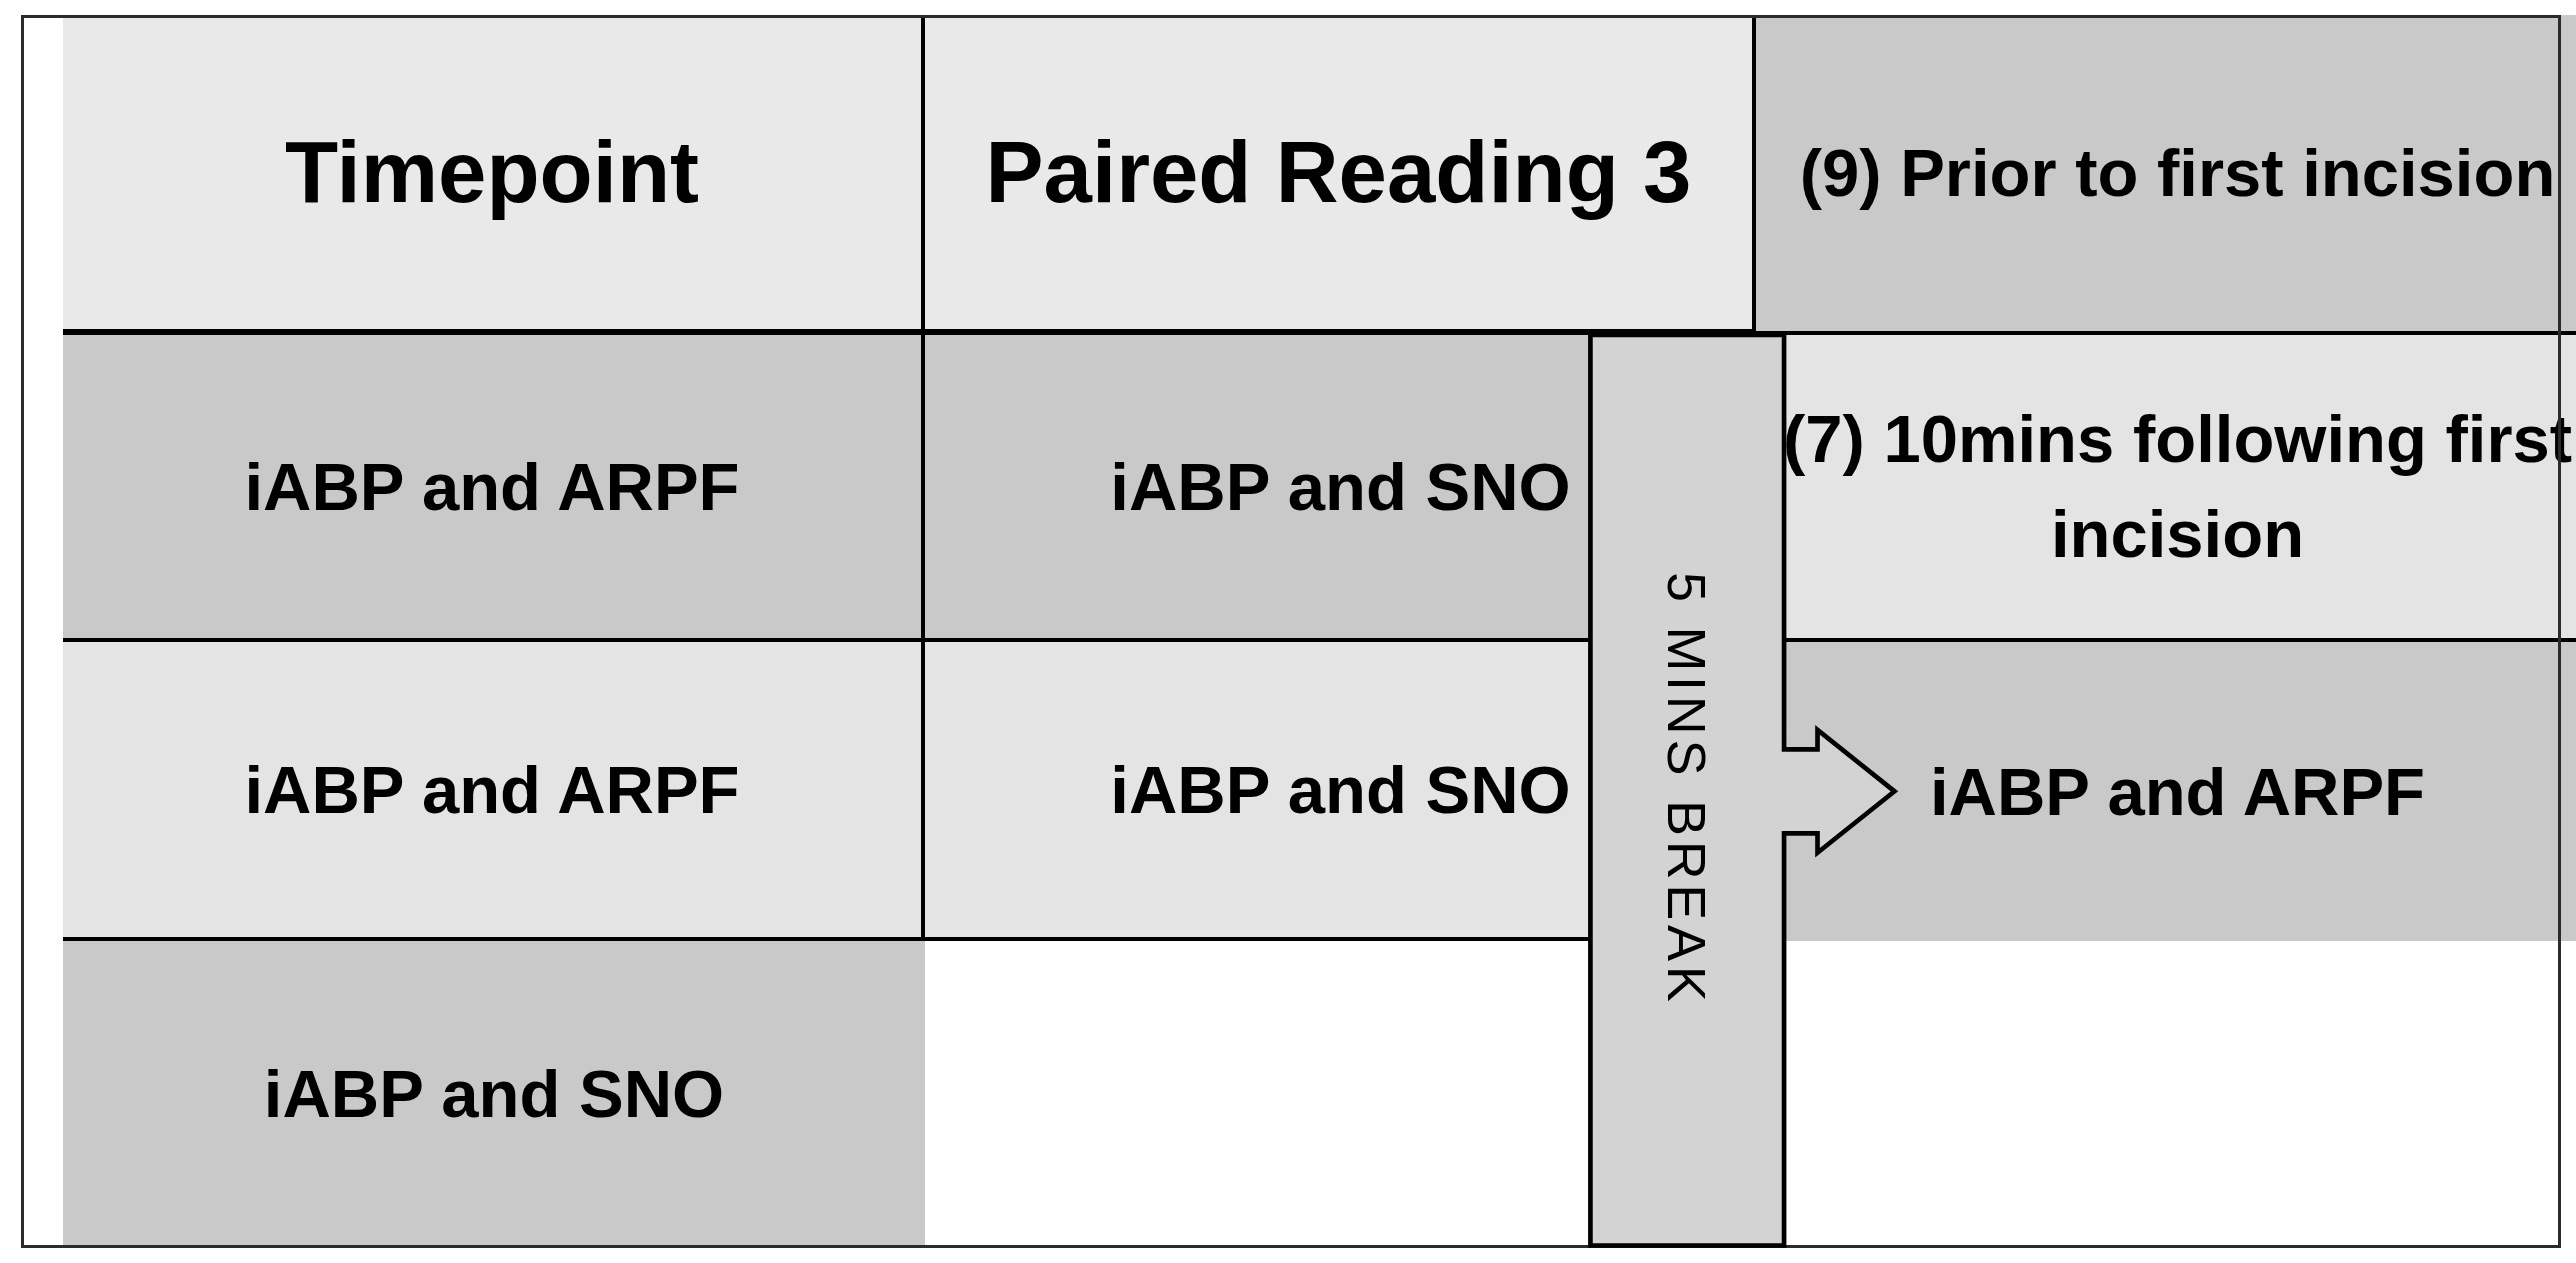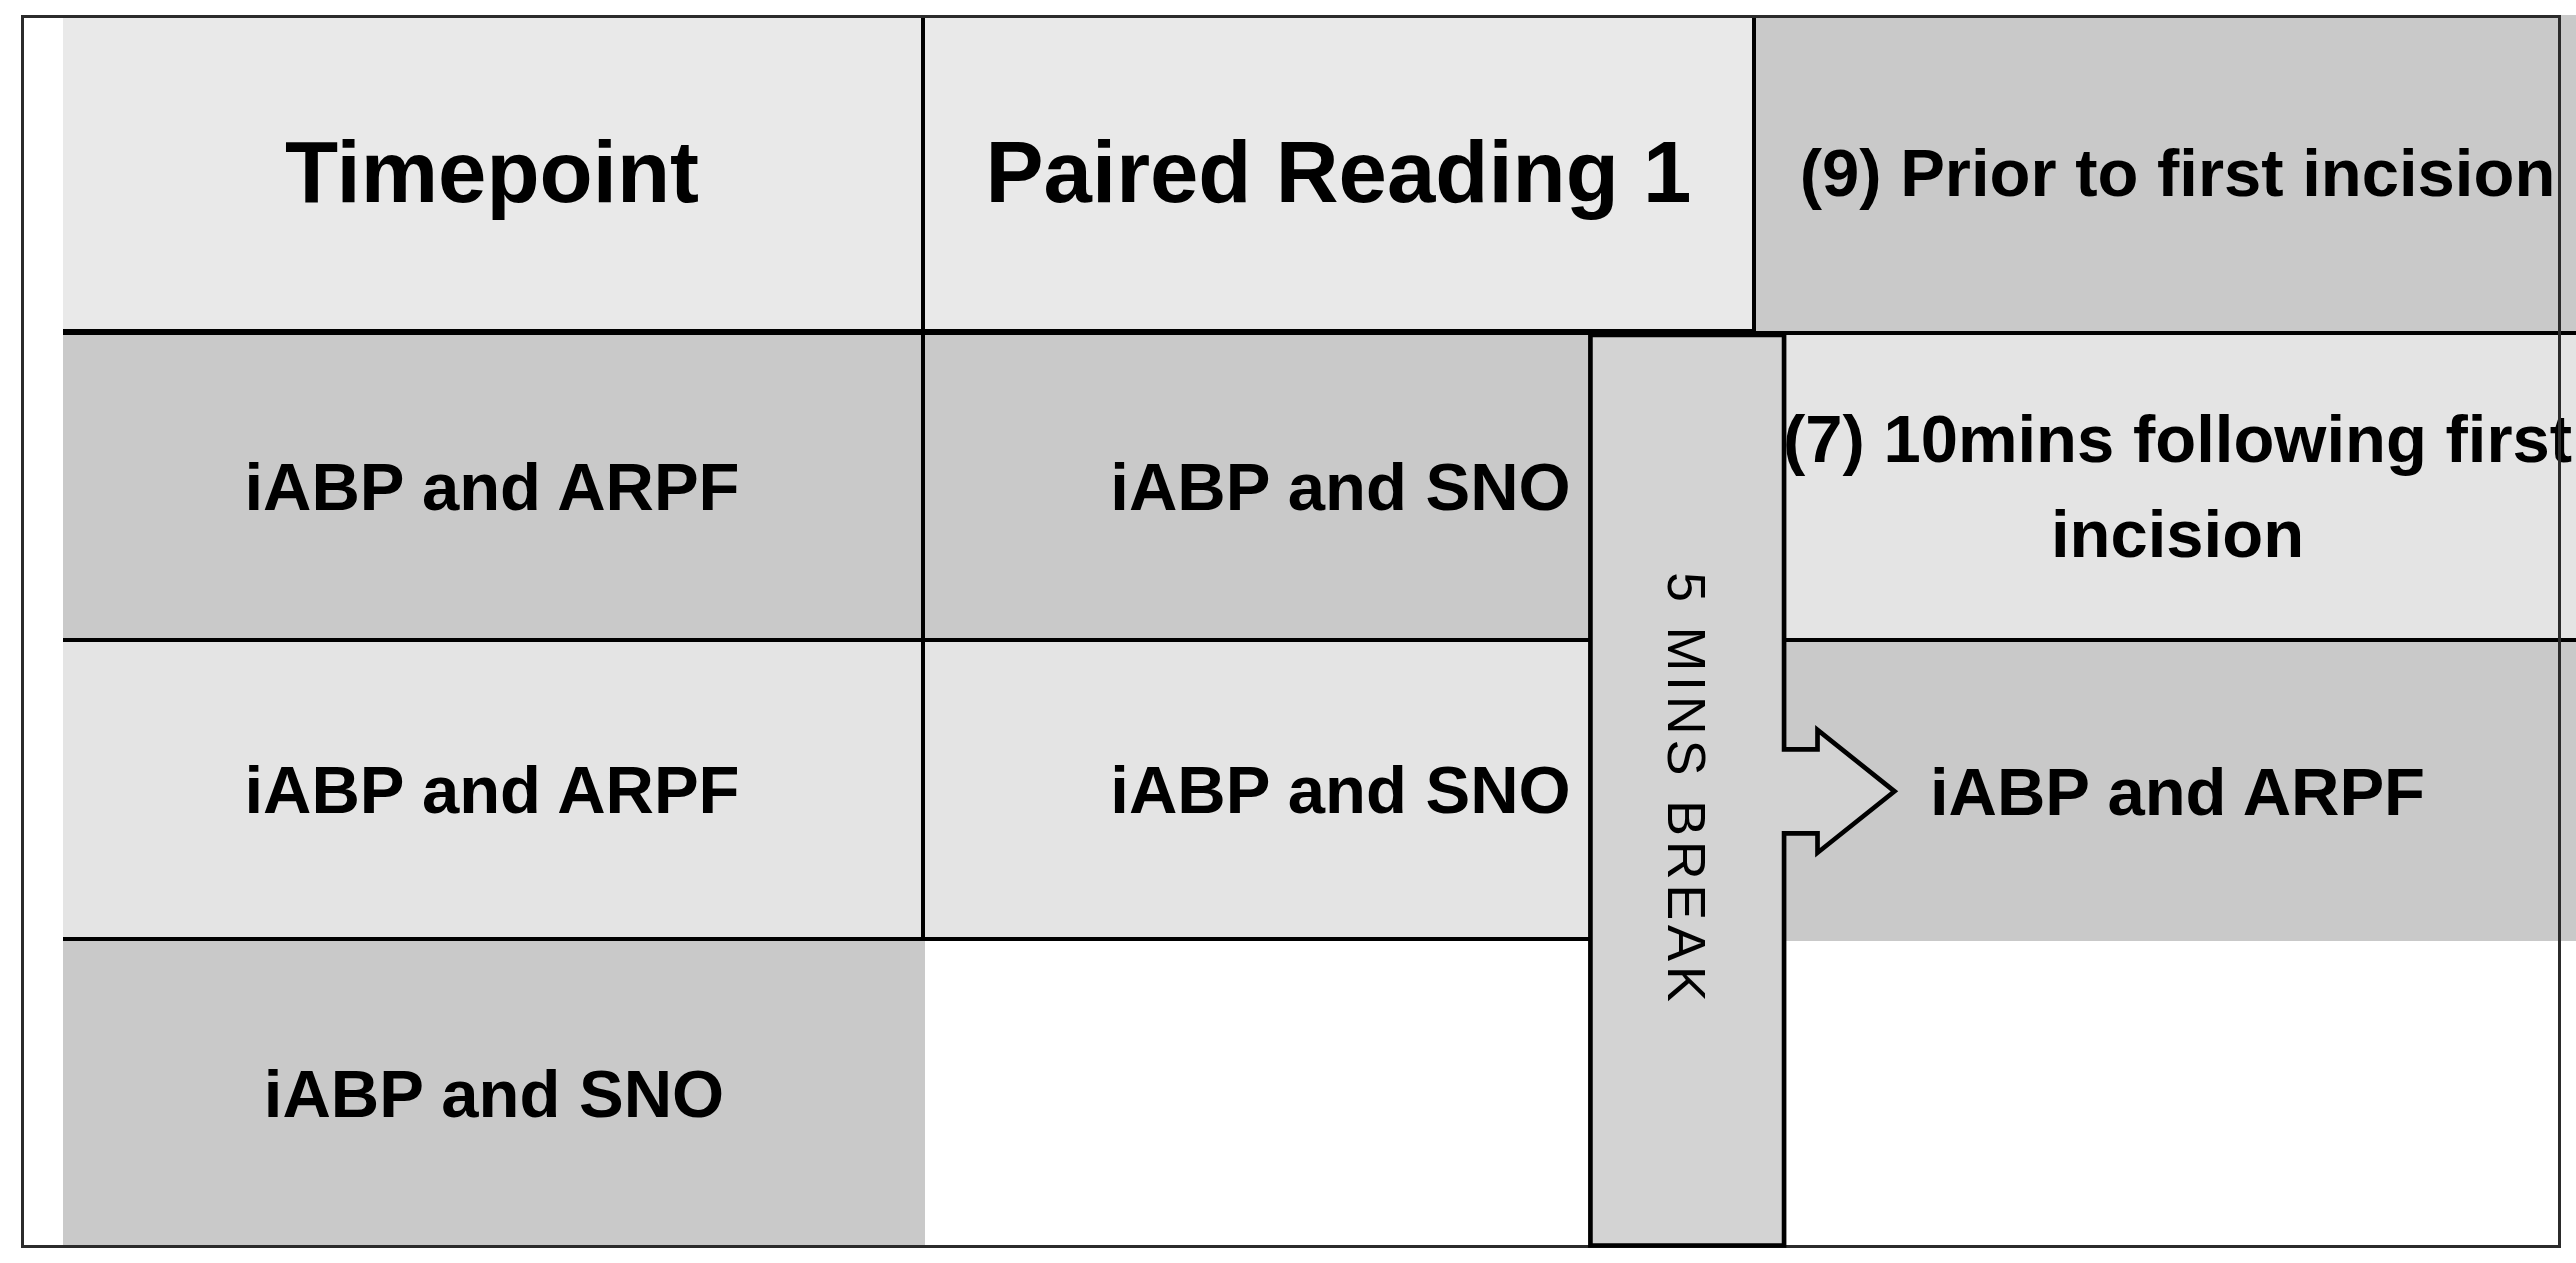--- a/index.html
+++ b/index.html
@@ -93,21 +93,21 @@
 
 <div id="stage">
   <div id="table-wrap">
 
     <div id="grid">
 
       <div class="cell bg-head r-head col-a">
         <span class="header-text">Timepoint</span>
       </div>
       <div class="cell bg-head r-head col-b">
-        <span class="header-text">Paired Reading 1</span>
+        <span class="header-text">Paired Reading 3</span>
       </div>
 
       <div class="cell bg-odd r-one col-a">
         <span class="cell-text timepoint-text">(9) Prior to first incision</span>
       </div>
       <div class="cell bg-odd r-one col-b">
         <span class="cell-text">iABP and ARPF</span>
       </div>
       <div class="cell bg-odd r-one">
         <span class="cell-text">iABP and SNO</span>

